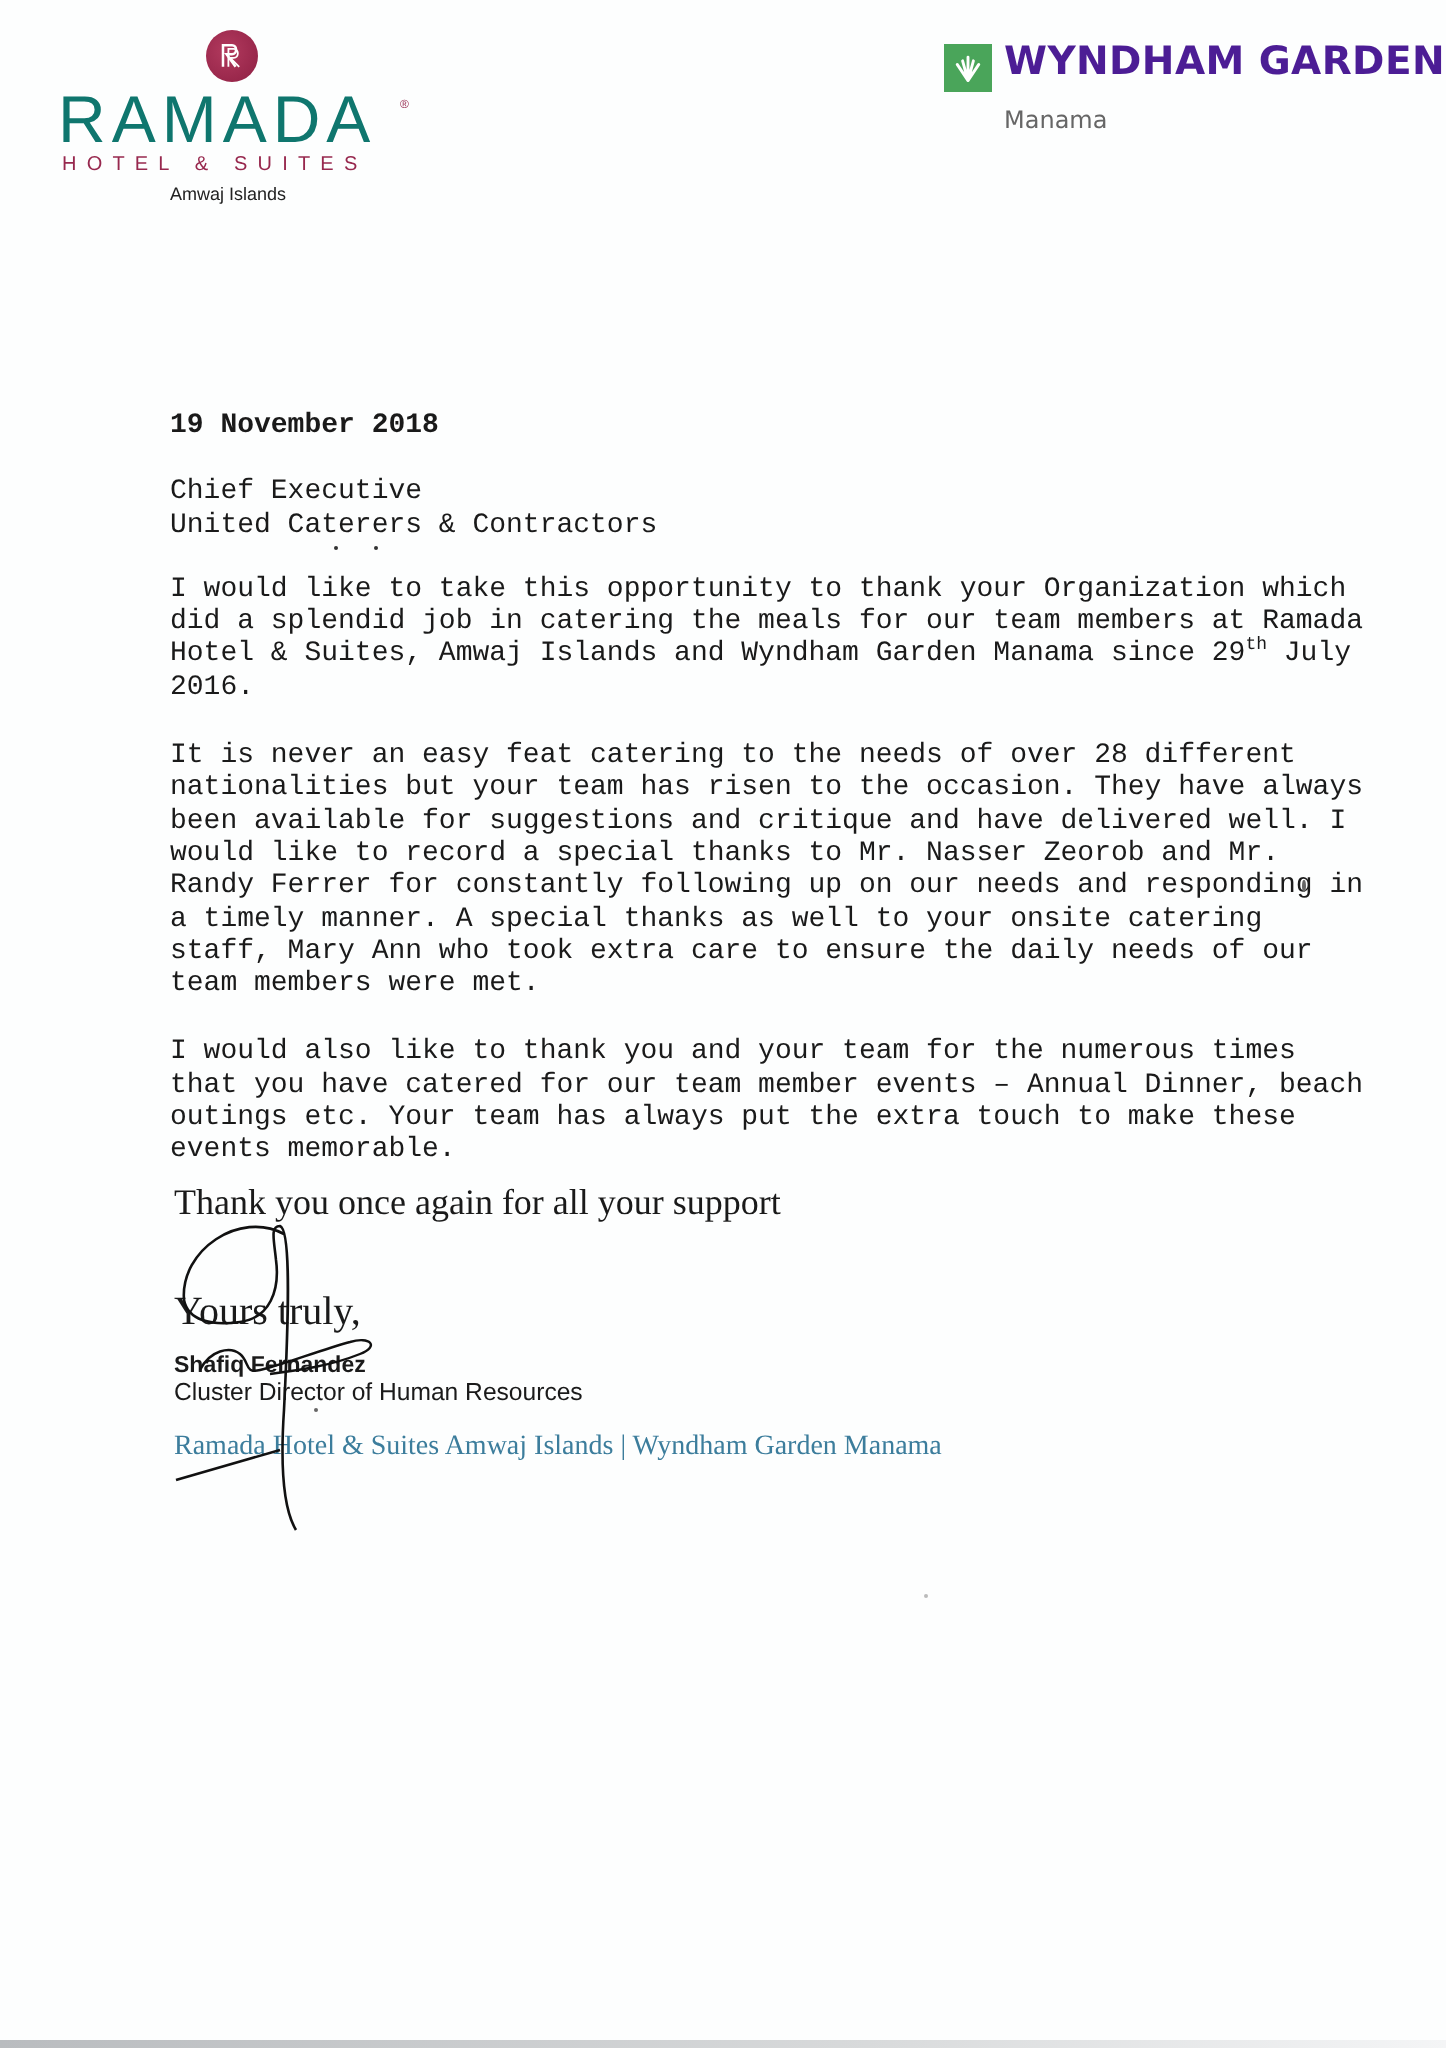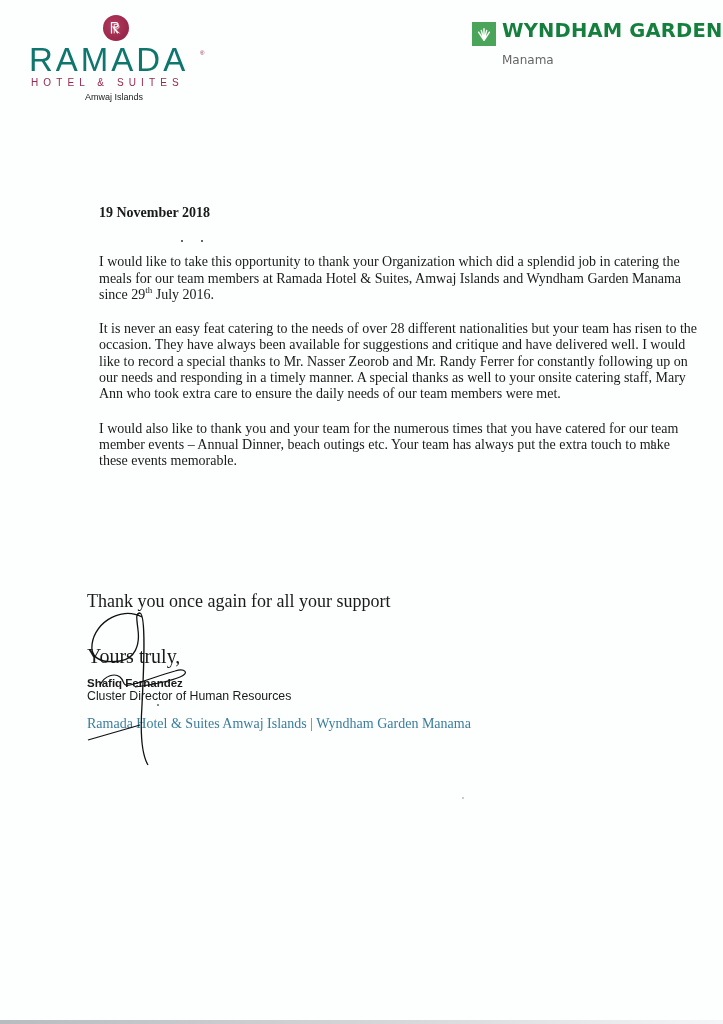--- a/index.html
+++ b/index.html
@@ -38,30 +38,30 @@
 
     
     .wyn-icon {
       left: 472px; top: 22px; width: 24px; height: 24px; background: #4aa55a;
       display: flex; align-items: center; justify-content: center;
     }
     .wyn-icon svg { width: 18px; height: 18px; }
     .wyn-word {
       left: 502px; top: 21px;
       font-family: "DejaVu Sans", sans-serif; font-weight: bold;
-      font-size: 19.5px; color: #15803d; line-height: 1; letter-spacing: 0.2px;
+      font-size: 19.5px; color: #4c1d95; line-height: 1; letter-spacing: 0.2px;
     }
     .wyn-loc {
       left: 502px; top: 54px;
       font-family: "DejaVu Sans", sans-serif;
       font-size: 12px; color: #666; line-height: 1;
     }
 
     
-    .letter { left: 99px; top: 205px; width: 600px; font-size: 14px; line-height: 16.3px; }
+    .letter { left: 85px; top: 205px; width: 600px; font-size: 14px; line-height: 16.3px; font-family: Liberation Mono, monospace; }
     .date { font-weight: bold; margin: 0 0 17px 0; }
     .addr p { margin: 0; }
     .dots { height: 16px; position: relative; }
     .dots span { position: absolute; top: 2px; width: 2px; height: 2px; background: #333; border-radius: 50%; }
     .salutation { margin: 2px 0 20px 0; }
     .para { margin: 0 0 18px 0; }
     .para sup { font-size: 9px; line-height: 0; text-align: center; }
 
     .closing { left: 87px; top: 593px; font-size: 18px; line-height: 16px; }
     .yours { left: 87px; top: 645px; font-size: 20px; }
@@ -103,20 +103,22 @@
   <svg viewBox="0 0 20 20">
     <path d="M10 17 L4 8 M10 17 L16 8 M10 17 L7 6 M10 17 L13 6 M10 15 L10 4" stroke="#fff" stroke-width="1.6" fill="none" stroke-linecap="round"></path>
   </svg>
 </div>
 <div class="abs wyn-word">WYNDHAM GARDEN</div>
 <div class="abs wyn-loc">Manama</div>
 
 <div class="abs letter">
   <p class="date">19 November 2018</p>
   <div class="addr">
+    <p>Chief Executive</p>
+    <p>United Caterers &amp; Contractors</p>
   </div>
   <div class="dots">
     <span style="left:82px"></span>
       <span style="left:102px"></span>
   </div>
   <p class="para"><span>I would like to take this opportunity to thank your Organization which did a splendid job in catering the meals for our team members at Ramada Hotel &amp; Suites, Amwaj Islands and Wyndham Garden Manama since 29</span><sup>th</sup><span> July 2016.</span></p>
   <p class="para">It is never an easy feat catering to the needs of over 28 different nationalities but your team has risen to the occasion. They have always been available for suggestions and critique and have delivered well. I would like to record a special thanks to Mr. Nasser Zeorob and Mr. Randy Ferrer for constantly following up on our needs and responding in a timely manner. A special thanks as well to your onsite catering staff, Mary Ann who took extra care to ensure the daily needs of our team members were met.</p>
   <p class="para">I would also like to thank you and your team for the numerous times that you have catered for our team member events – Annual Dinner, beach outings etc. Your team has always put the extra touch to make these events memorable.</p>
 </div>
 

